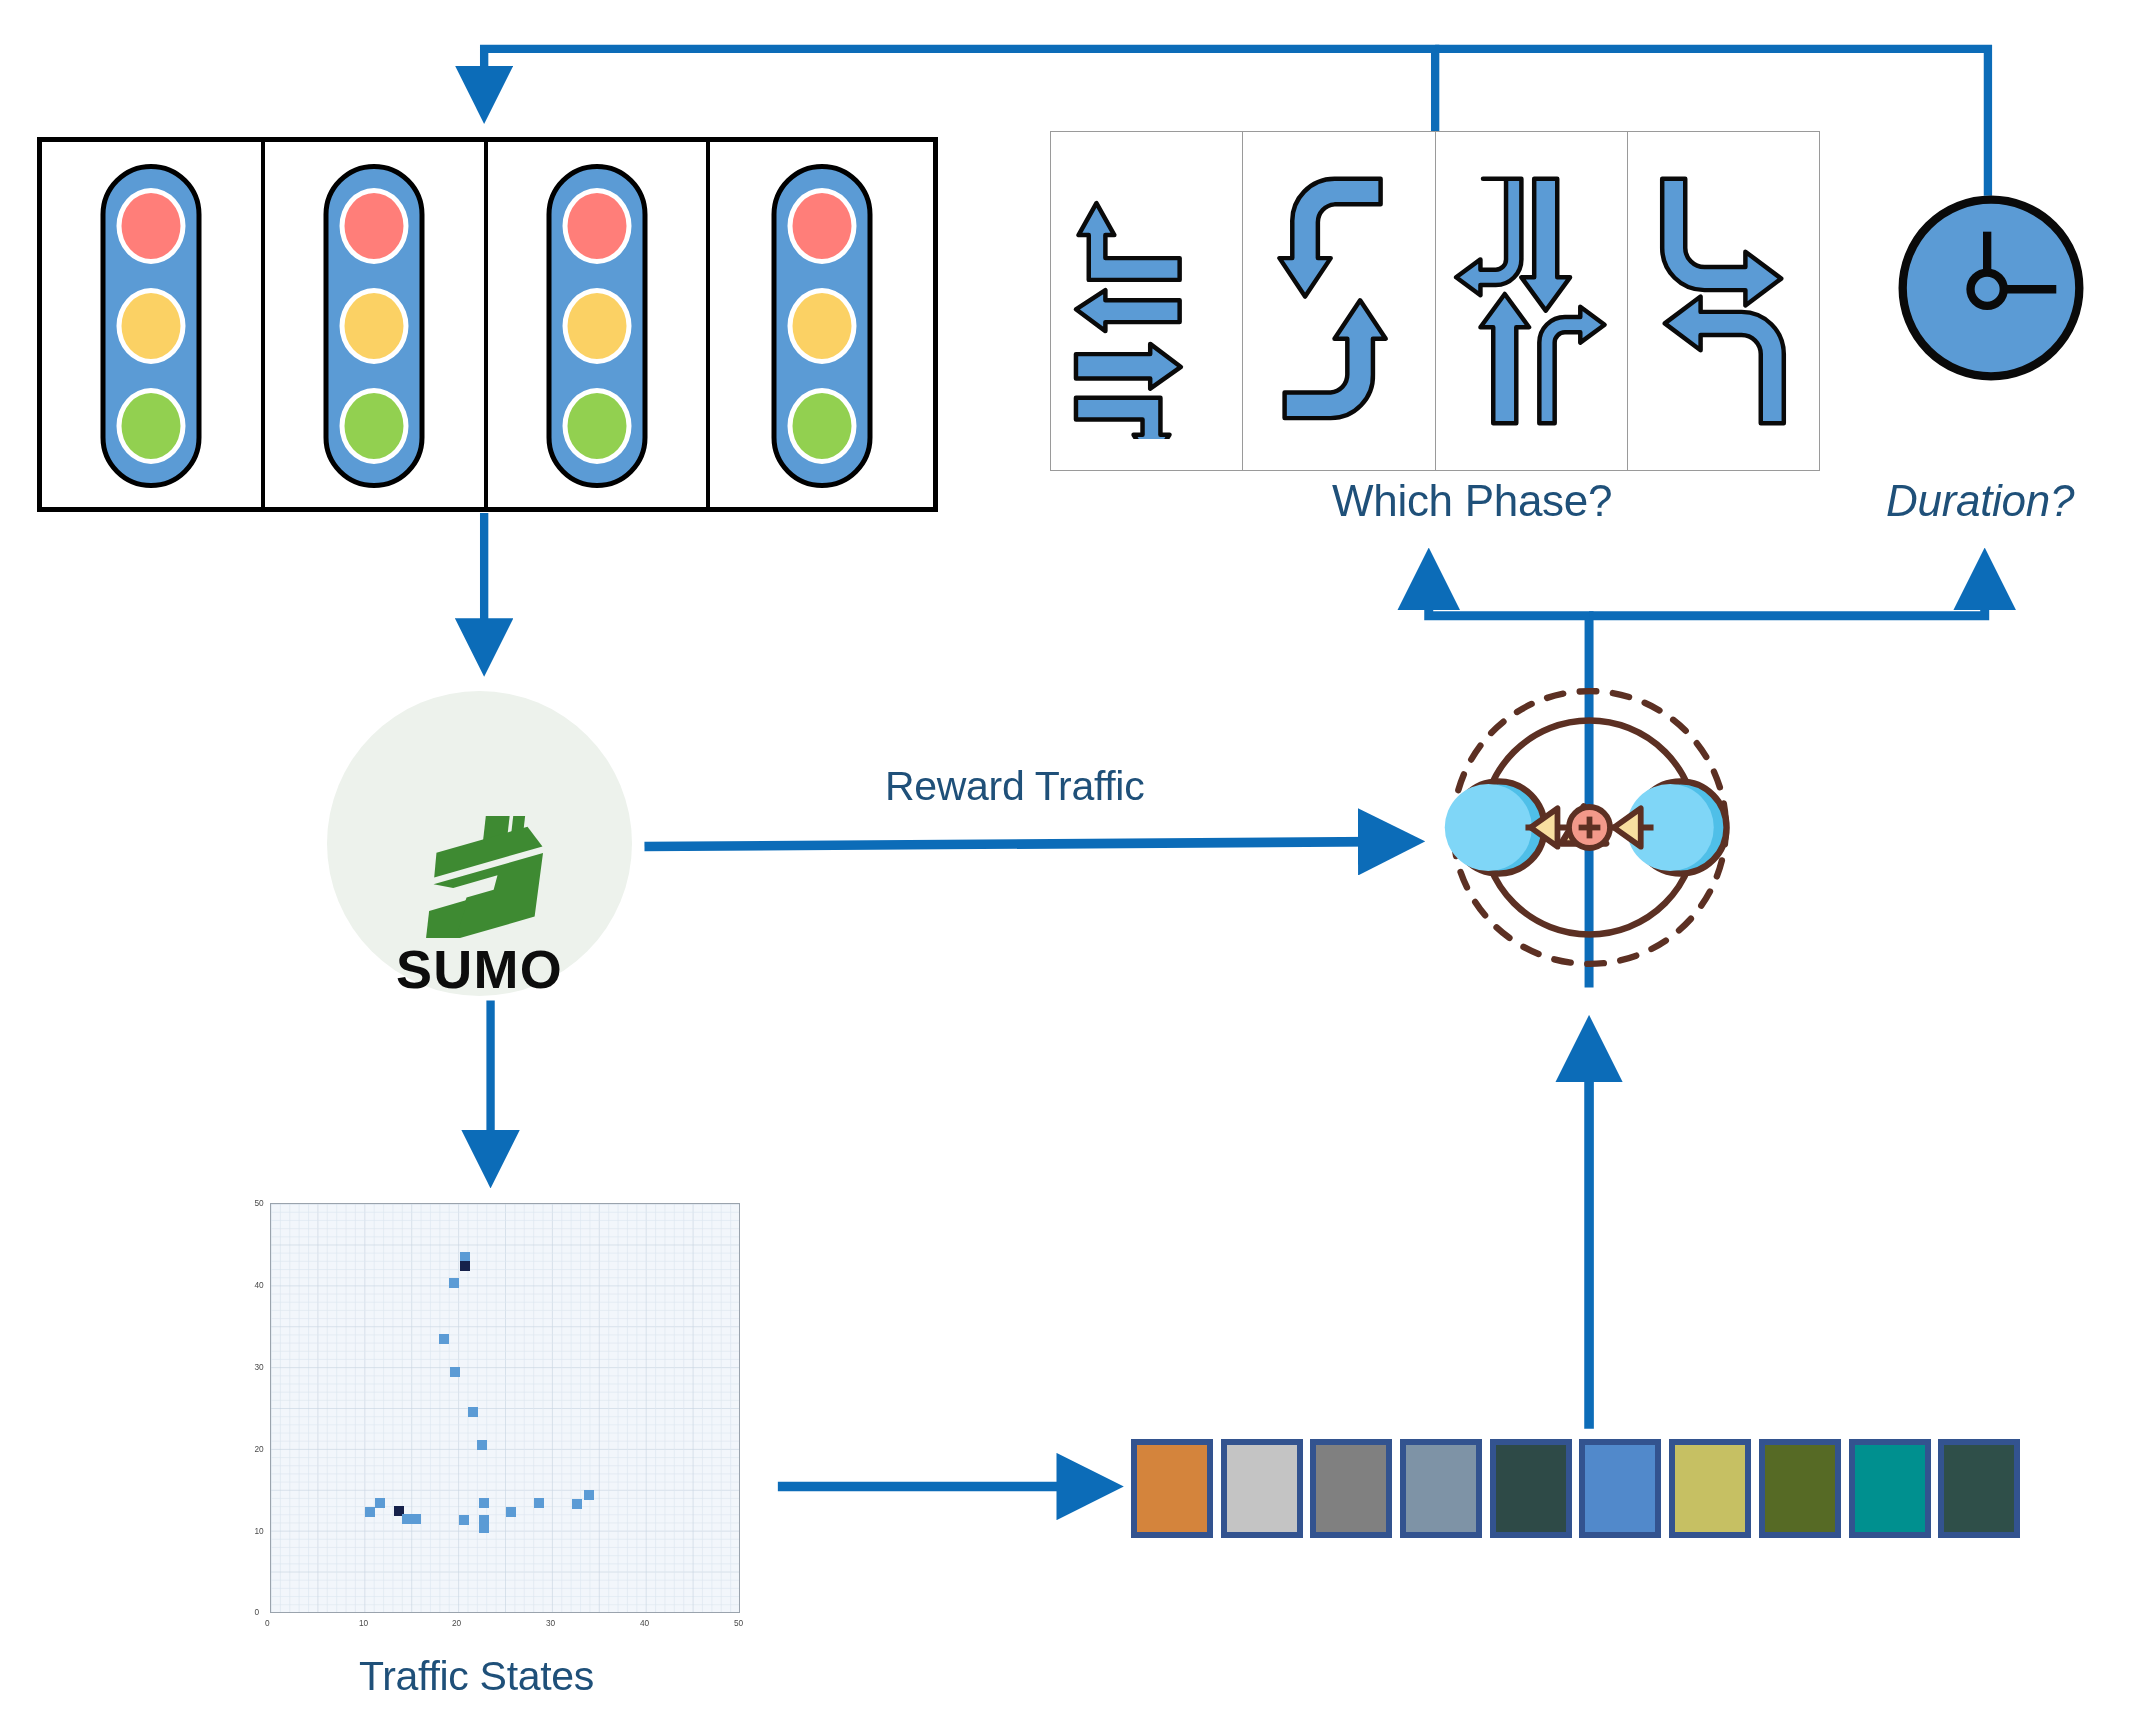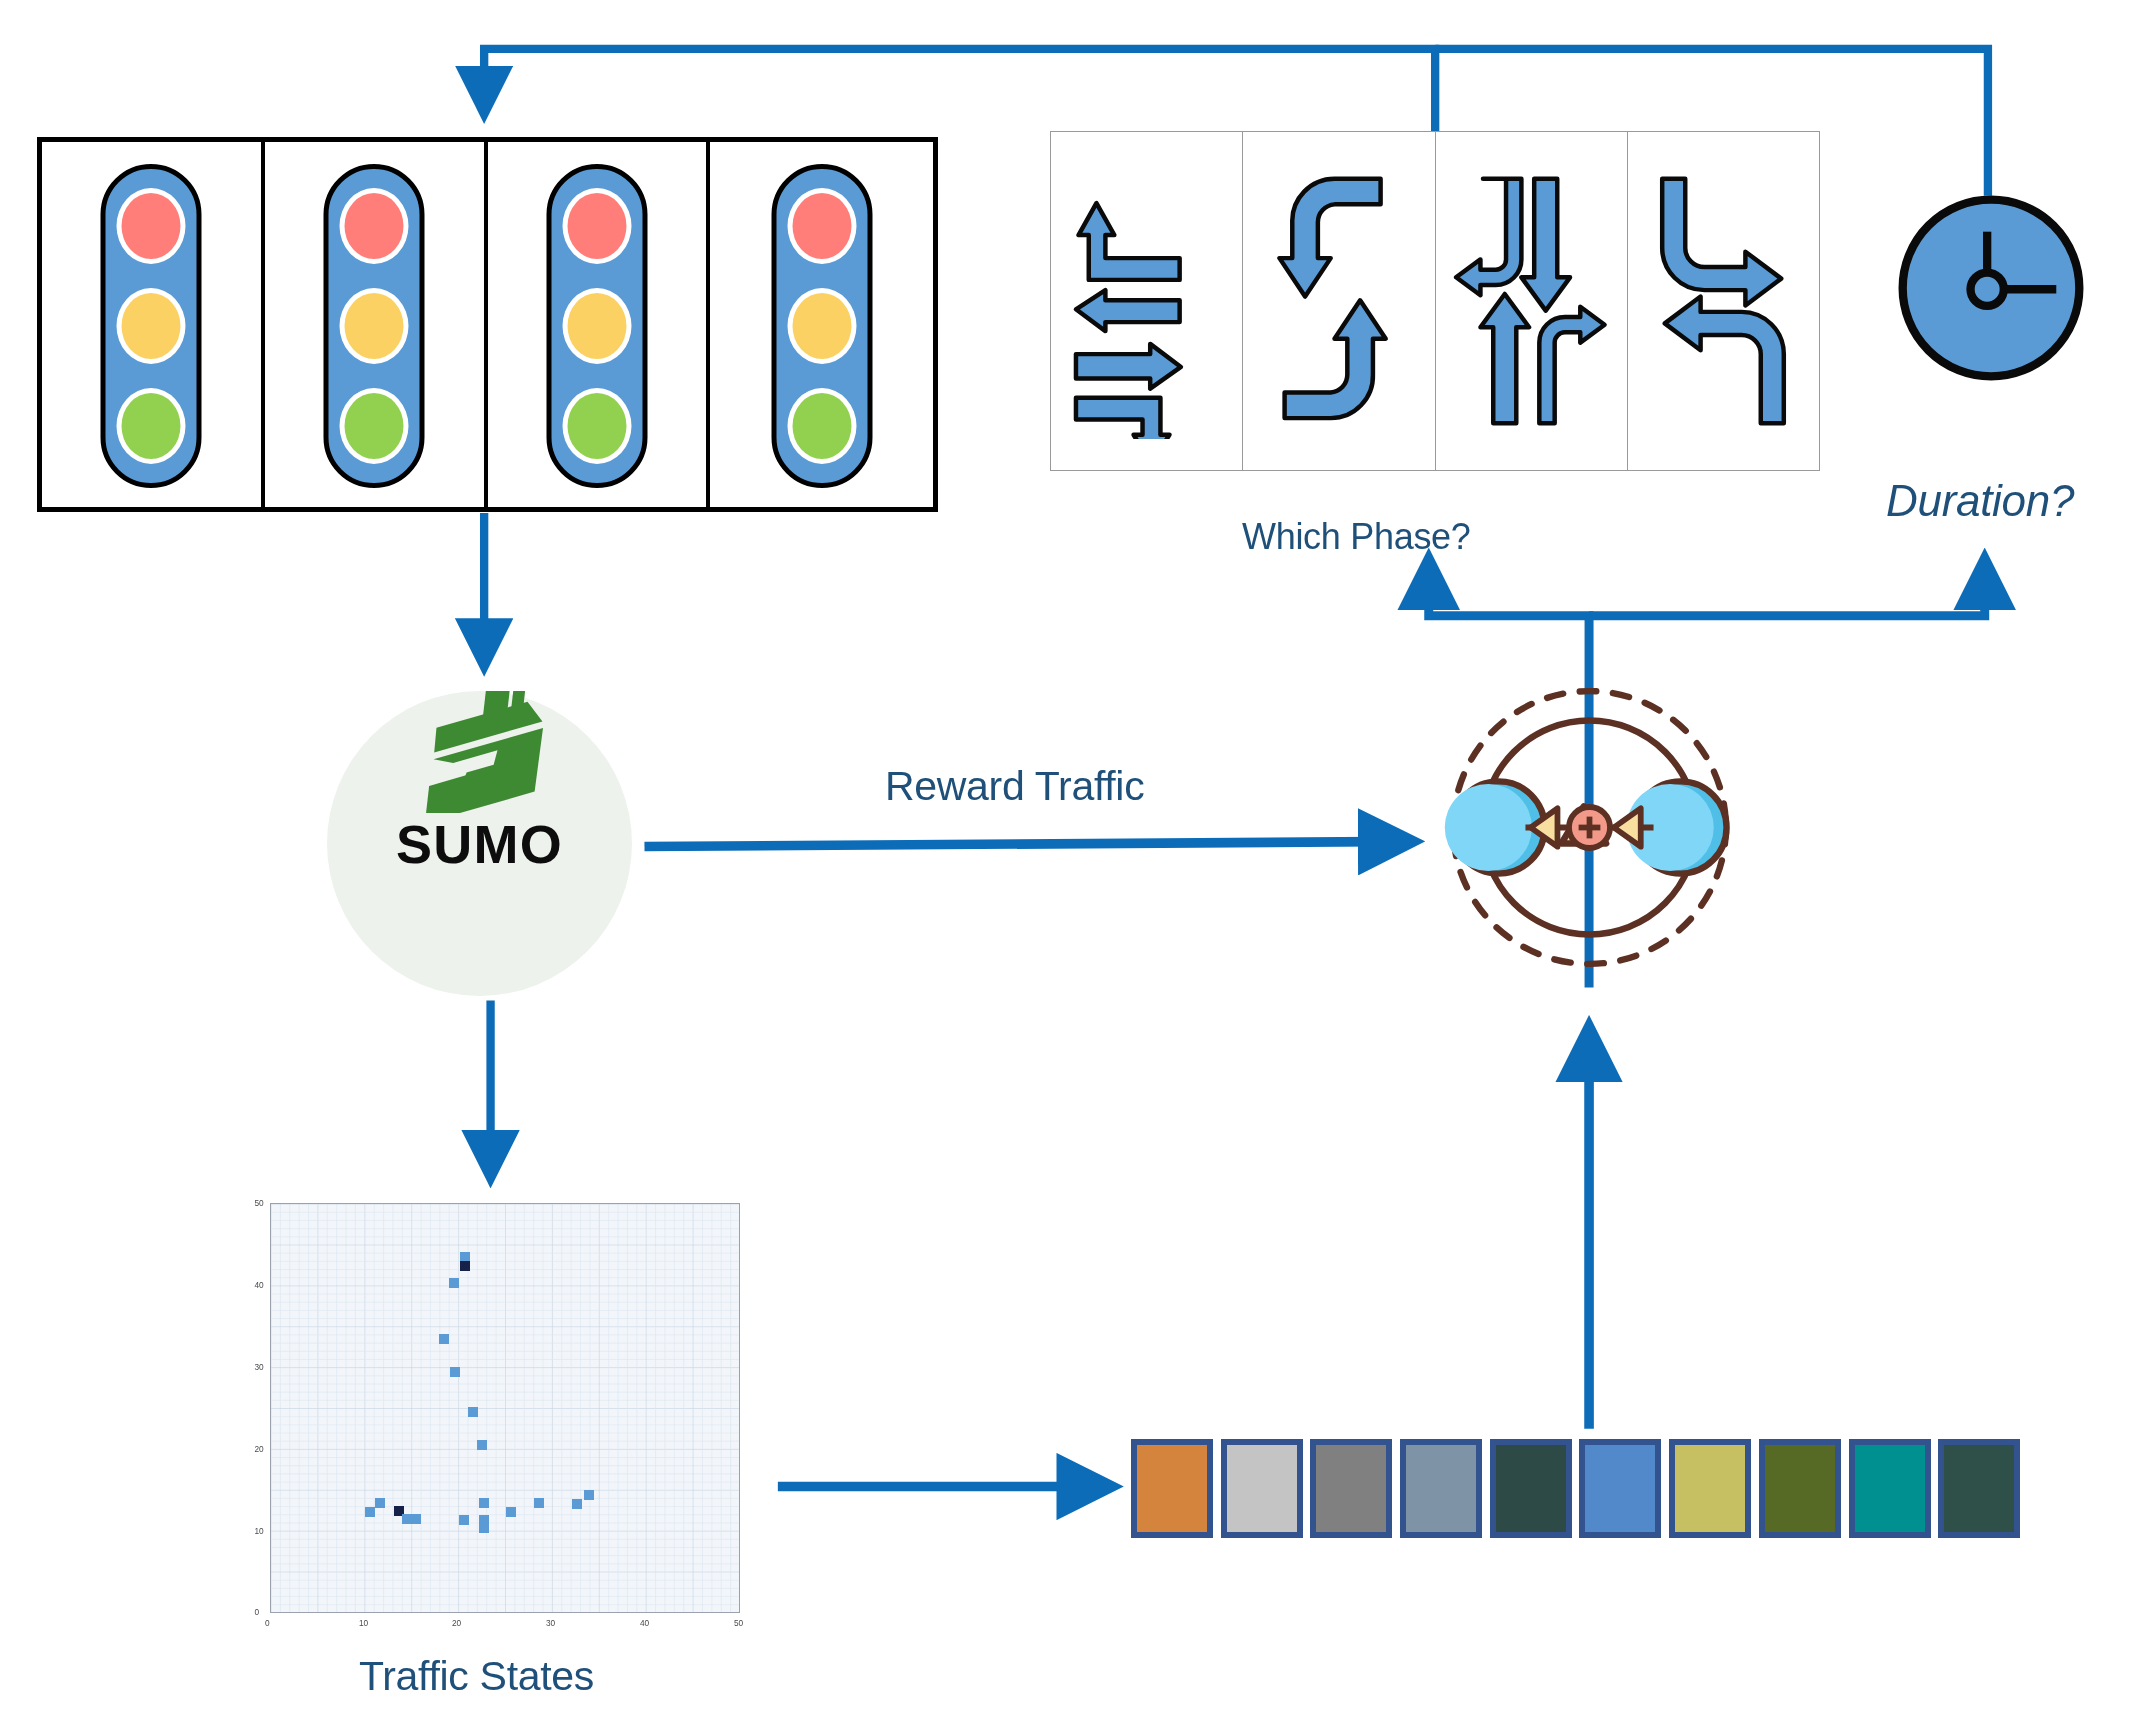--- a/index.html
+++ b/index.html
@@ -34,30 +34,30 @@
   .phase-cell.last{border-right:none;}
   .phase-cell svg{position:absolute;left:50%;top:50%;
                   transform:translate(-50%,-50%);}
 
   
   #clock{left:1895px;top:192px;width:192px;height:192px;}
 
   
   .label{color:#1F5079;font-family:"Liberation Sans", sans-serif;
          white-space:nowrap;letter-spacing:-0.3px;}
-  #lbl-which-phase{left:1242px;top:476px;font-size:36px;margin-top:40px;}
+  #lbl-which-phase{left:1332px;top:476px;font-size:44px;}
   #lbl-duration{left:1886px;top:476px;font-size:44px;font-style:italic;}
   #lbl-reward{left:885px;top:763px;font-size:41px;}
   #lbl-compressed{left:1305px;top:1571px;font-size:41px;}
   #lbl-traffic-states{left:359px;top:1653px;font-size:41px;}
 
   
   #sumo{left:327px;top:691px;width:305px;height:305px;border-radius:50%;
         background:#EDF2EC;display:flex;flex-direction:column;
-        align-items:center;justify-content:flex-start;}
+        align-items:center;justify-content:flex-end;}
   #sumo .sumo-mark{width:160px;height:122px;}
   #sumo .sumo-text{font-family:"Liberation Sans", sans-serif;
         font-weight:700;font-size:54px;color:#0d0d0d;letter-spacing:1.3px;
         line-height:1;margin-top:3.8px;}
 
   
   #agent{left:1429px;top:677px;width:321px;height:301px;}
 
   
   #scatter{left:239px;top:1197px;width:507px;height:443px;background:#ffffff;}

